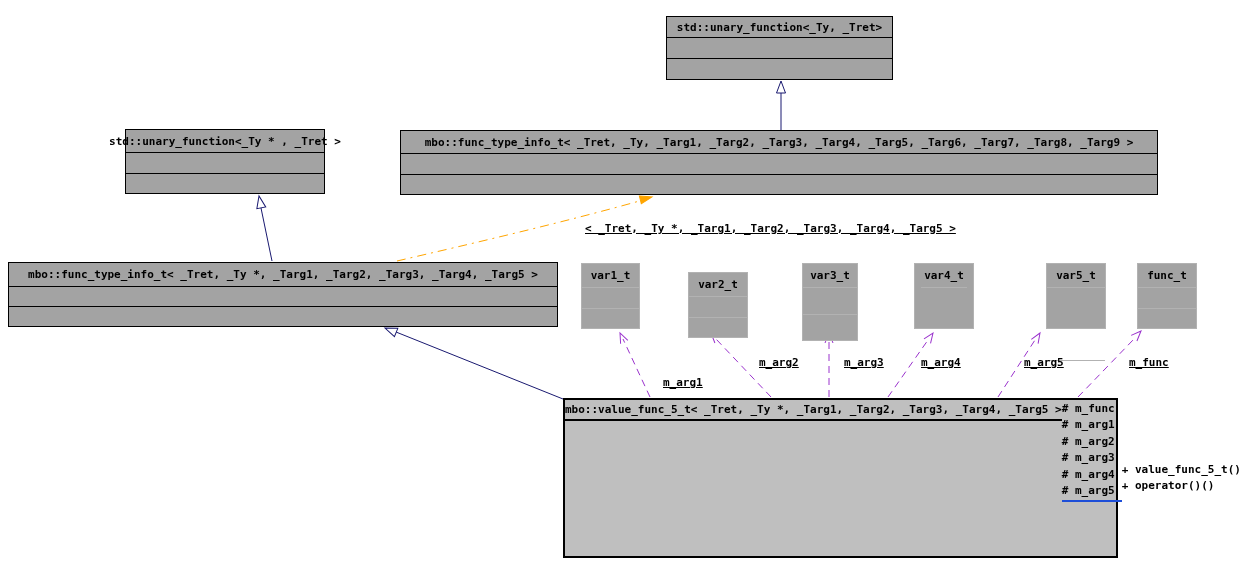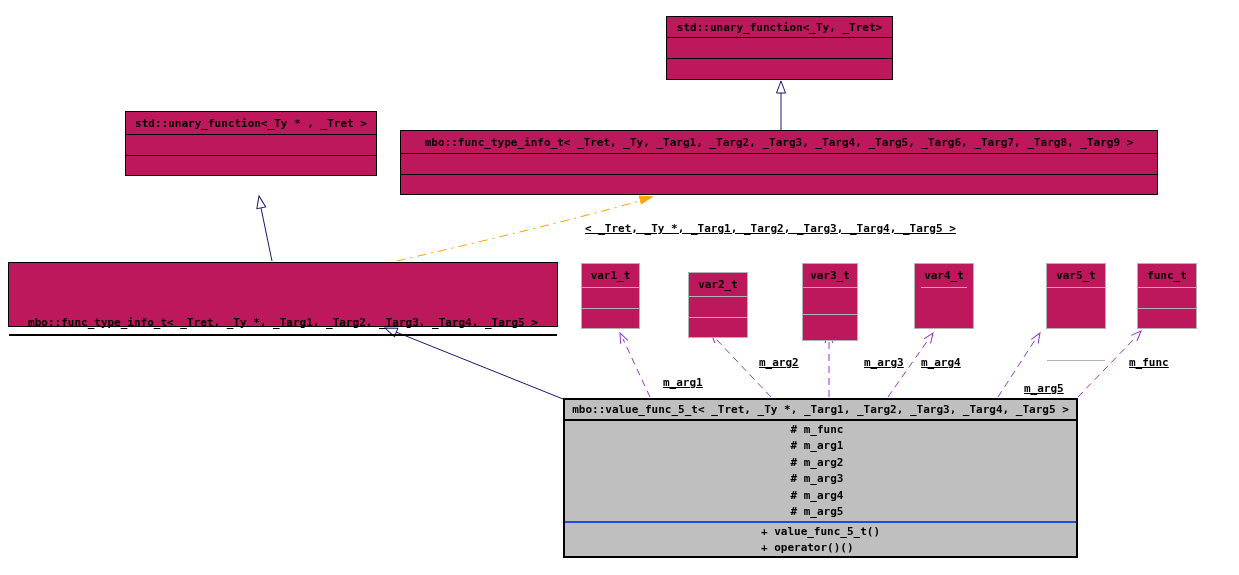--- a/index.html
+++ b/index.html
@@ -3,37 +3,37 @@
 <meta charset="utf-8">
 <style>
   html,body{margin:0;padding:0;background:#fff;}
   .canvas{
     position:relative;width:1239px;height:575px;background:#ffffff;overflow:hidden;
     font-family:"DejaVu Sans Mono","Liberation Mono",monospace;
     font-weight:bold;font-size:11px;color:#000;
   }
   svg.edges{position:absolute;left:0;top:0;width:1239px;height:575px;}
   .cbox{
-    position:absolute;background:#be185d;border:1px solid #000;
+    position:absolute;background:#a3a3a3;border:1px solid #000;
     display:flex;flex-direction:column;box-sizing:border-box;
   }
   .cbox .cbox-title{
     display:flex;align-items:center;justify-content:center;
     border-bottom:1px solid #000;white-space:nowrap;box-sizing:border-box;
     flex:0 0 auto;padding:0 3px;
   }
   .cbox .cbox-row{flex:1 1 auto;}
   .cbox .cbox-row + .cbox-row{border-top:1px solid #000;}
   .cbox.light{border-color:#b2b2b2;}
   .cbox.light .cbox-title{border-bottom-color:#b2b2b2;}
   .cbox.light .cbox-row + .cbox-row{border-top-color:#b2b2b2;}
   .gray-box{
-    position:absolute;left:563px;top:398px;width:515px;height:160px;
+    position:absolute;left:563px;top:398px;width:555px;height:160px;
     background:#bfbfbf;border:2px solid #000;box-sizing:border-box;
-    display:flex;flex-direction:column;
+    display:flex;flex-direction:row;
   }
   .gray-box .gtitle{
     flex:0 0 auto;height:21px;border-bottom:2px solid #000;box-sizing:border-box;
     display:flex;align-items:center;justify-content:center;white-space:nowrap;
   }
   .gray-box .gattrs{
     flex:0 0 auto;height:102px;border-bottom:2px solid #1d4ed8;box-sizing:border-box;
     display:flex;flex-direction:column;align-items:center;justify-content:center;
   }
   .gray-box .gattrs .gline{height:16.5px;line-height:16.5px;white-space:nowrap;text-align:left;width:60px;}
@@ -94,34 +94,34 @@
       <path d="M -4,10 L 0,0 L 4,10" transform="translate(1141,331) rotate(44)"></path>
     </g>
   </svg>
 
   <div class="cbox" style="left:666px;top:16px;width:227px;height:64px;">
     <div class="cbox-title" style="height:21px;">std::unary_function&lt;_Ty, _Tret&gt;</div>
     <div class="cbox-row"></div>
     <div class="cbox-row"></div>
   </div>
 
-  <div class="cbox" style="left:125px;top:111px;width:252px;height:65px;">
+  <div class="cbox" style="left:125px;top:129px;width:200px;height:65px;">
     <div class="cbox-title" style="height:23px;">std::unary_function&lt;_Ty * , _Tret &gt;</div>
     <div class="cbox-row"></div>
     <div class="cbox-row"></div>
   </div>
 
   <div class="cbox" style="left:400px;top:130px;width:758px;height:65px;">
     <div class="cbox-title" style="height:23px;">mbo::func_type_info_t&lt; _Tret, _Ty, _Targ1, _Targ2, _Targ3, _Targ4, _Targ5, _Targ6, _Targ7, _Targ8, _Targ9 &gt;</div>
     <div class="cbox-row"></div>
     <div class="cbox-row"></div>
   </div>
 
   <div class="cbox" style="left:8px;top:262px;width:550px;height:65px;">
-    <div class="cbox-title" style="height:24px;margin-top:48px;">mbo::func_type_info_t&lt; _Tret, _Ty *, _Targ1, _Targ2, _Targ3, _Targ4, _Targ5 &gt;</div>
+    <div class="cbox-title" style="height:24px;">mbo::func_type_info_t&lt; _Tret, _Ty *, _Targ1, _Targ2, _Targ3, _Targ4, _Targ5 &gt;</div>
     <div class="cbox-row"></div>
     <div class="cbox-row"></div>
   </div>
 
   <div class="cbox light" style="left:581px;top:263px;width:59px;height:66px;">
     <div class="cbox-title" style="height:24px;">var1_t</div>
     <div class="cbox-row"></div>
     <div class="cbox-row"></div>
   </div>
   <div class="cbox light" style="left:688px;top:272px;width:60px;height:66px;">
@@ -164,18 +164,18 @@
       <div class="ginner">
         <div class="gline">+ value_func_5_t()</div>
         <div class="gline">+ operator()()</div>
       </div>
     </div>
   </div>
 
   <div class="elabel" style="left:585px;top:222px;">&lt; _Tret, _Ty *, _Targ1, _Targ2, _Targ3, _Targ4, _Targ5 &gt;</div>
   <div class="elabel" style="left:663px;top:376px;">m_arg1</div>
   <div class="elabel" style="left:759px;top:356px;">m_arg2</div>
-  <div class="elabel" style="left:864px;top:356px;">m_arg3</div>
+  <div class="elabel" style="left:844px;top:356px;">m_arg3</div>
   <div class="elabel" style="left:921px;top:356px;">m_arg4</div>
-  <div class="elabel" style="left:1024px;top:356px;margin-top:26px;">m_arg5</div>
+  <div class="elabel" style="left:1024px;top:356px;">m_arg5</div>
   <div class="elabel" style="left:1129px;top:356px;">m_func</div>
 
 </div>
 
 </body></html>

